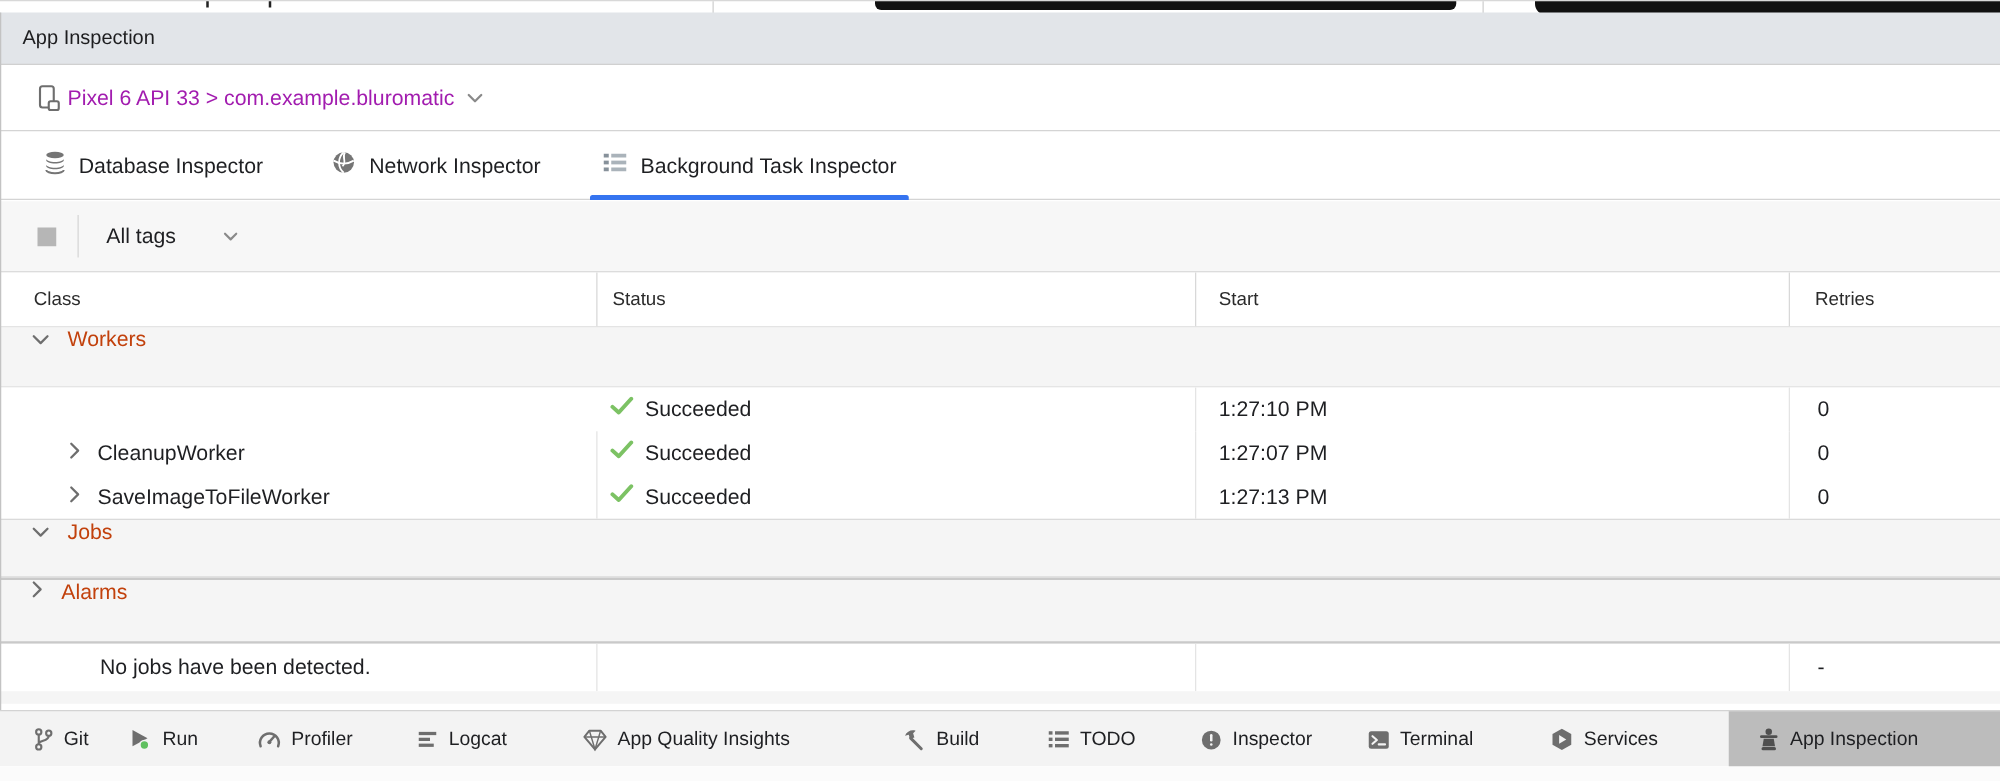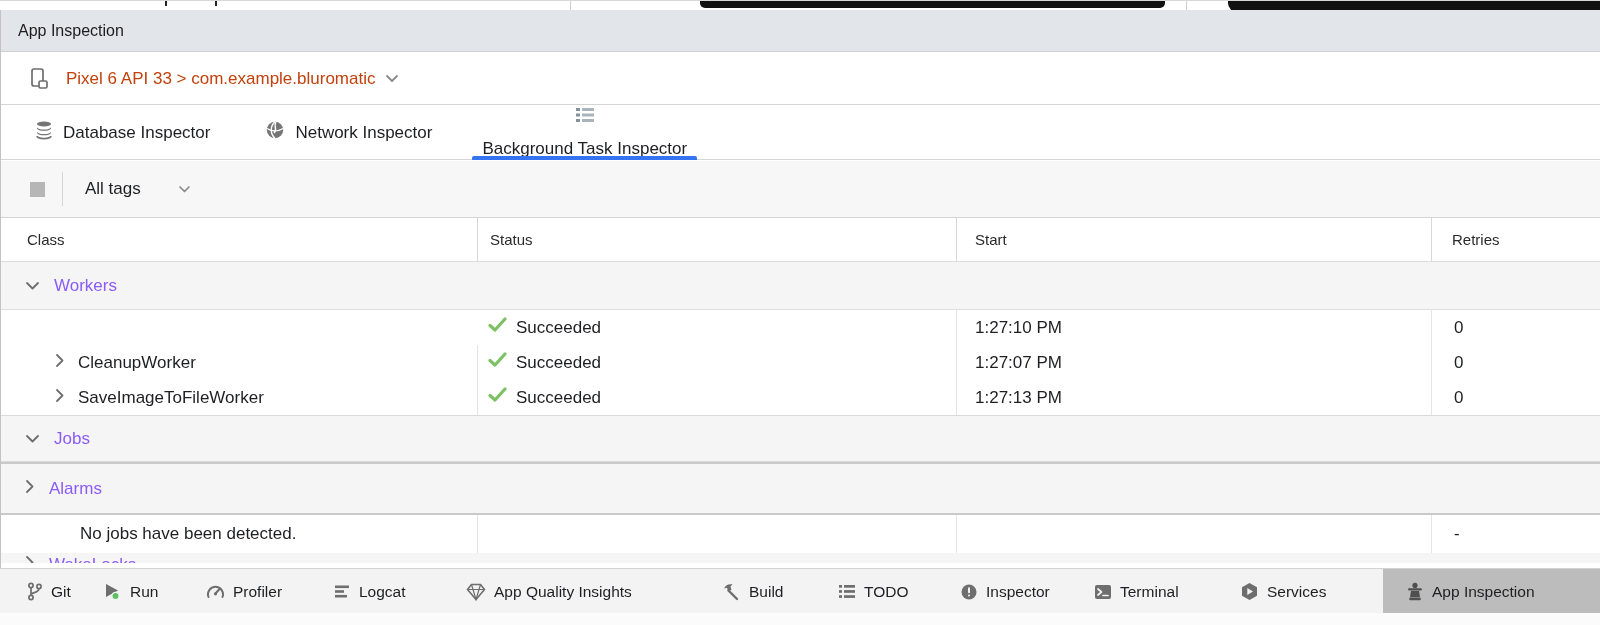--- a/index.html
+++ b/index.html
@@ -15,30 +15,30 @@
 
   
   .panel-border-left { position:absolute; left:0; top:10px; width:1px; height:558px; background:#c3c3c3; z-index:50; }
 
   .app-header { position:absolute; left:0; top:10px; width:1600px; height:42px; background:#e2e5e9;
     border-bottom:1px solid #d0d0d0; display:flex; align-items:center; padding-left:18px;
     font-size:16px; color:#1d1d1f; }
 
   .device-row { position:absolute; left:0; top:53px; width:1600px; height:52px; background:#fff;
     border-bottom:1px solid #d4d4d4; display:flex; align-items:center; padding-left:30px; }
-  .device-row .dev-label { font-size:17px; color:#c2410c; margin-left:16px; }
+  .device-row .dev-label { font-size:17px; color:#a21caf; margin-left:4px; }
   .device-row svg { display:block; }
   .chev { margin-left:10px; display:block; }
 
   .tabs-row { position:absolute; left:0; top:106px; width:1600px; height:54px; background:#fff;
     border-bottom:1px solid #d4d4d4; display:flex; align-items:center; }
   .tab { position:relative; height:54px; display:flex; align-items:center; gap:10px; font-size:17px; color:#1e1f22; cursor:default; }
   .tab-db { margin-left:35px; }
   .tab-net { margin-left:55px; }
-  .tab-bti { margin-left:40px; padding:0 10px;flex-direction:column; }
+  .tab-bti { margin-left:40px; padding:0 10px; }
   .tab-underline { position:absolute; left:0; bottom:0; width:100%; height:4px; background:#3574f0; border-radius:2px 2px 0 0; }
 
   .toolbar-row { position:absolute; left:0; top:161px; width:1600px; height:57px; background:#f7f7f7;
     border-bottom:1px solid #d4d4d4; display:flex; align-items:center; }
   .tb-square { width:15px; height:15px; background:#b6b6b6; margin-left:30px; }
   .tb-sep { width:1px; height:34px; background:#d6d6d6; margin-left:17px; }
   .tb-filter { display:flex; align-items:center; margin-left:22px; font-size:17px; color:#1e1f22;gap:27px; }
 
   
   .tbl { position:absolute; left:0; top:218px; width:1600px; }
@@ -49,21 +49,21 @@
   .c3 { left:957px; width:475px; }
   .c4 { left:1432px; width:168px; }
   .cdiv .c1, .cdiv .c2, .cdiv .c3 { border-right:1px solid #e4e4e4; }
   .thead { height:44px; background:#fff; border-bottom:1px solid #dcdcdc; font-size:15px; color:#2b2b2b; }
   .thead .c1, .thead .c2, .thead .c3 { border-right:1px solid #d8d8d8; }
   .thead .c1 { padding-left:27px; }
   .thead .c2 { padding-left:12px; }
   .thead .c3 { padding-left:18px; }
   .thead .c4 { padding-left:20px; }
 
-  .grow { height:48px; background:#f5f5f5; display:flex; align-items:center; font-size:17px; color:#8b5cf6; }
+  .grow { height:48px; background:#f5f5f5; display:flex; font-size:17px; color:#c2410c; }
   .grow .gchev { margin-left:25px; }
   .grow .gname { margin-left:14px; }
   .g-workers { border-bottom:1px solid #e0e0e0; }
   .g-jobs { height:47px; border-top:1px solid #dadada; border-bottom:1px solid #dadada; }
   .g-alarms { height:53px; border-top:2px solid #c9c9c9; border-bottom:2px solid #c9c9c9; }
   .g-partial { height:10px; overflow:hidden; background:#f5f5f5; border-bottom:none; }
   .g-partial .gname { margin-top:14px; }
 
   .wrow { height:35px; background:#fff; font-size:17px; color:#1e1f22; }
   .wrow .c1 { padding-left:55px; gap:13px; }

